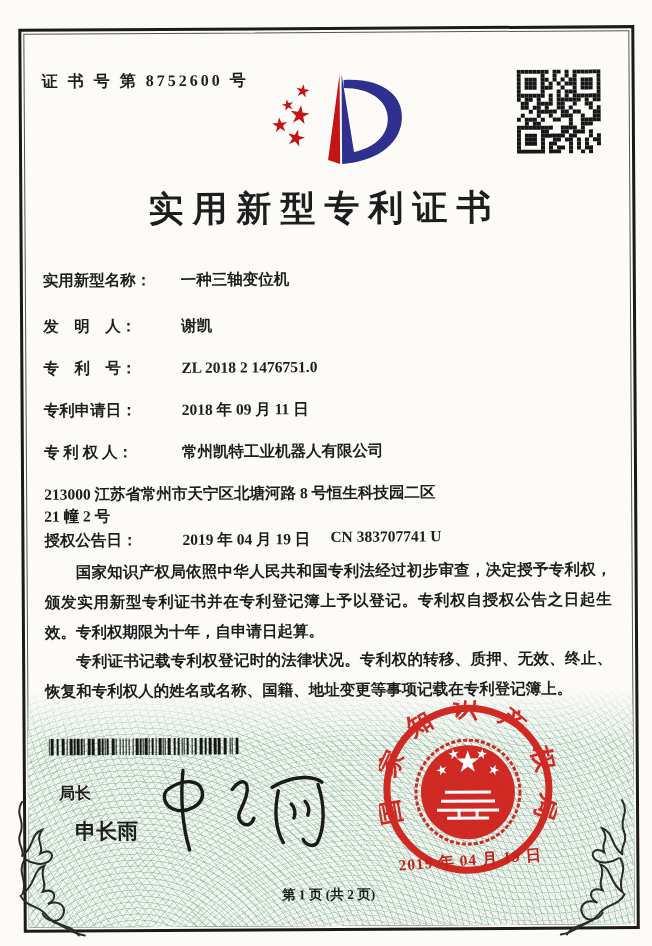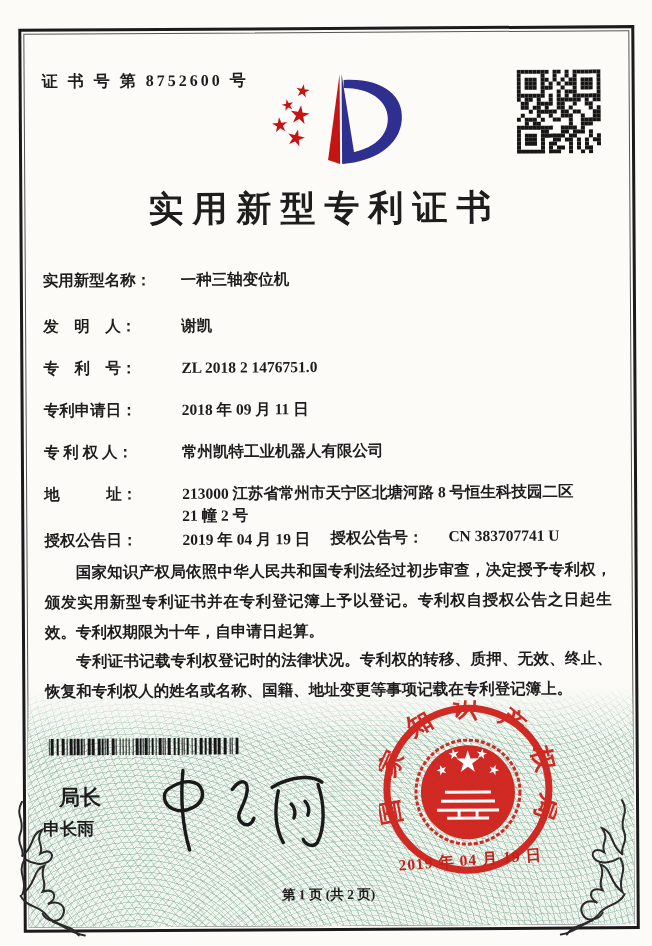--- a/index.html
+++ b/index.html
@@ -28,22 +28,22 @@
   .title{position:absolute;left:0;right:0;top:185px;text-align:center;font-size:35px;font-weight:700;letter-spacing:9px;}
   .field-row{position:absolute;left:44px;display:flex;font-size:15.5px;font-weight:700;line-height:1.45;}
   .f-label{width:138px;flex:0 0 auto;white-space:pre;}
   .f-value{max-width:442px;white-space:pre-line;}
   .row-name{top:268px}.row-inventor{top:314px}.row-patno{top:356px}
   .row-appdate{top:398px}.row-patentee{top:440px}.row-address{top:482px}
   .row-grantdate{top:528px}
   .row-grantno{position:absolute;left:330px;top:528px;display:flex;font-size:15.5px;font-weight:700;}
   .body-text{position:absolute;left:44px;top:556px;width:567px;font-size:15.5px;font-weight:600;line-height:1.92;text-align:justify;}
   .body-text p{margin:0;text-indent:2em;}
-  .sign-title{position:absolute;left:57px;top:782px;font-size:21px;font-weight:700;font-family:"Liberation Sans","DejaVu Sans",sans-serif;}
-  .sign-name{position:absolute;left:41px;top:816px;font-size:17px;font-weight:700;font-family:Liberation Sans, sans-serif;}
+  .sign-title{position:absolute;left:57px;top:782px;font-size:16px;font-weight:700;font-family:"Liberation Sans","DejaVu Sans",sans-serif;}
+  .sign-name{position:absolute;left:73px;top:816px;font-size:21px;font-weight:700;font-family:Liberation Sans, sans-serif;}
   .seal-date{position:absolute;left:396px;top:851px;color:#c4201a;font-size:15.5px;font-weight:700;letter-spacing:1px;transform:rotate(-4deg);}
   .footer{position:absolute;left:0;right:0;top:886px;text-align:center;font-size:13.5px;font-weight:600;}
   
   .logo{position:absolute;left:243px;top:58px;width:180px;height:120px;}
   .qr{position:absolute;left:519px;top:71px;width:84px;height:84px;}
   .barcode{position:absolute;left:47px;top:737px;width:190px;height:17px;}
   .signature{position:absolute;left:153px;top:754px;width:190px;height:98px;}
   .seal{position:absolute;left:377px;top:701px;width:178px;height:178px;opacity:.95;}
   .orn-left{position:absolute;left:8px;top:796px;width:76px;height:140px;}
   .orn-right{position:absolute;left:556px;top:798px;width:76px;height:140px;transform:scaleX(-1);}
@@ -359,30 +359,28 @@
   </div>
   <div class="field-row row-appdate">
     <span class="f-label">专利申请日：</span>
     <span class="f-value">2018 年 09 月 11 日</span>
   </div>
   <div class="field-row row-patentee">
     <span class="f-label">专 利 权 人：</span>
     <span class="f-value">常州凯特工业机器人有限公司</span>
   </div>
   <div class="field-row row-address">
-    <span class="f-label">地　　　址：</span>
     <span class="f-value">213000 江苏省常州市天宁区北塘河路 8 号恒生科技园二区
 21 幢 2 号</span>
   </div>
   <div class="field-row row-grantdate">
     <span class="f-label">授权公告日：</span>
     <span class="f-value">2019 年 04 月 19 日</span>
   </div>
   <div class="row-grantno">
-    <span class="f-label" style="width:118px">授权公告号：</span>
     <span class="f-value">CN 383707741 U</span>
   </div>
 
   <div class="body-text">
     <p>国家知识产权局依照中华人民共和国专利法经过初步审查，决定授予专利权，颁发实用新型专利证书并在专利登记簿上予以登记。专利权自授权公告之日起生效。专利权期限为十年，自申请日起算。</p>
     <p>专利证书记载专利权登记时的法律状况。专利权的转移、质押、无效、终止、恢复和专利权人的姓名或名称、国籍、地址变更等事项记载在专利登记簿上。</p>
   </div>
 
   <svg class="barcode" id="barcode-box" viewBox="0 0 190 17" preserveAspectRatio="none">
       <rect x="0" y="0" width="1" height="17" fill="#161616"></rect>

